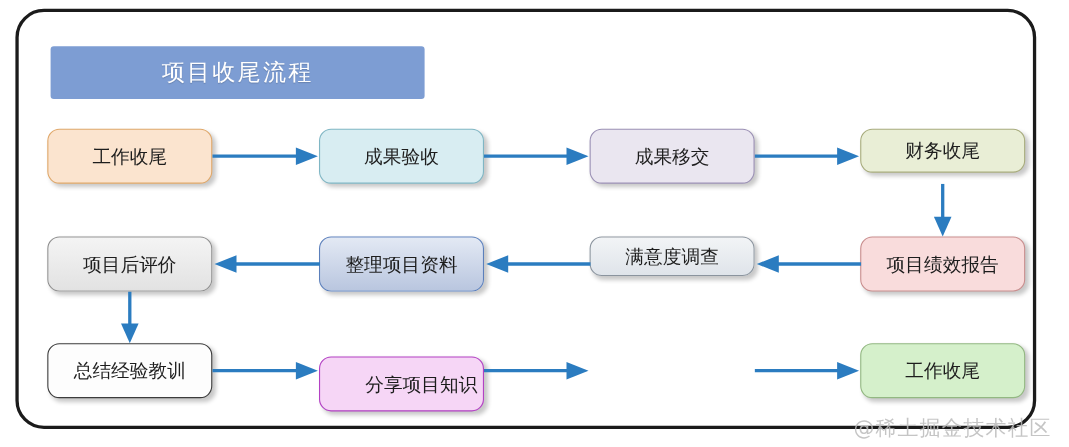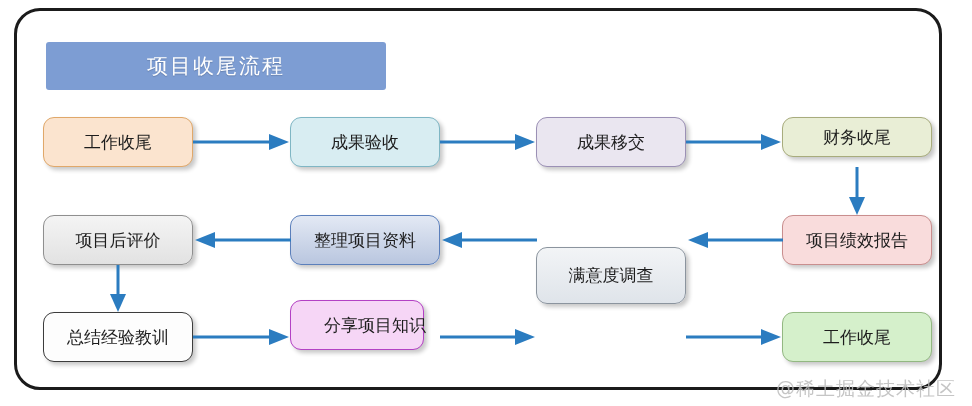--- a/index.html
+++ b/index.html
@@ -134,33 +134,33 @@
   </div>
 
   <div class="node n-gray" style="left:43px;  top:215px; width:150px; height:50px;">
     <span>项目后评价</span>
   </div>
 
   <div class="node n-bluegrad" style="left:290px; top:215px; width:150px; height:50px;">
     <span>整理项目资料</span>
   </div>
 
-  <div class="node n-graybl" style="left:536px; top:215px; width:150px; height:57px;margin-top:32px;">
+  <div class="node n-graybl" style="left:536px; top:215px; width:150px; height:36px;">
     <span>满意度调查</span>
   </div>
 
   <div class="node n-pink" style="left:782px; top:215px; width:150px; height:50px;justify-content:center;">
     <span>项目绩效报告</span>
   </div>
 
   <div class="node n-white" style="left:43px;  top:312px; width:150px; height:50px;">
     <span>总结经验教训</span>
   </div>
 
-  <div class="node n-magenta" style="left:290px; top:300px; width:134px; height:50px;padding-left:36px;">
+  <div class="node n-magenta" style="left:290px; top:324px; width:150px; height:50px;padding-left:36px;">
     <span>分享项目知识</span>
   </div>
 
 
   <div class="node n-green" style="left:782px; top:312px; width:150px; height:50px;">
     <span>工作收尾</span>
   </div>
 
   <div class="conn" style="left:193px; top:132px;">
     <svg width="98" height="20" viewBox="0 0 98 20">

